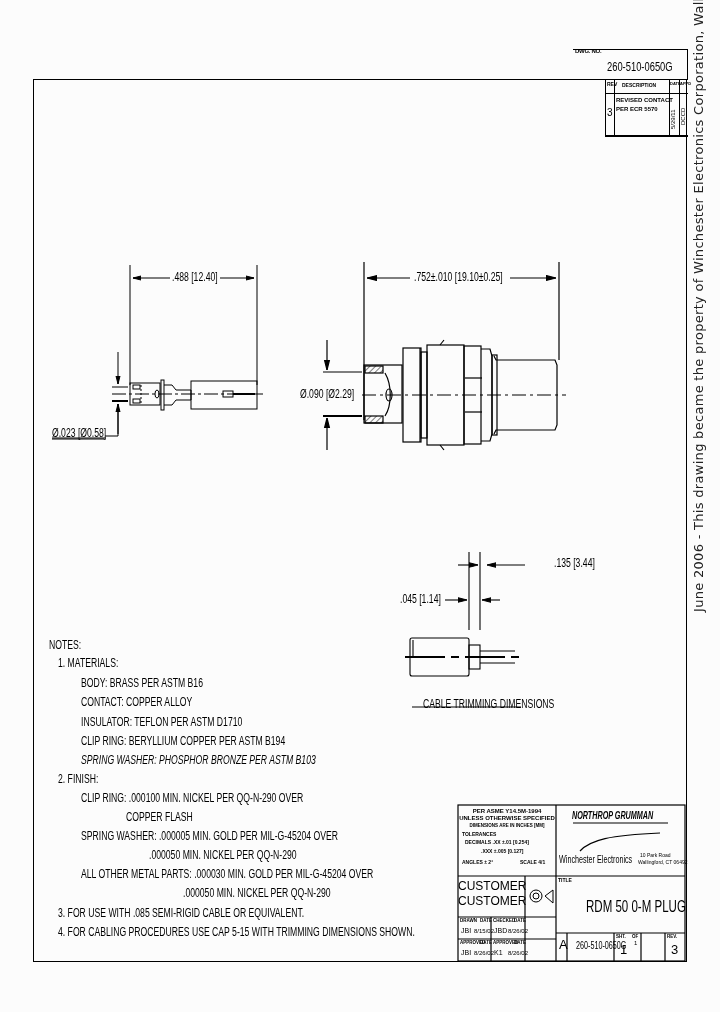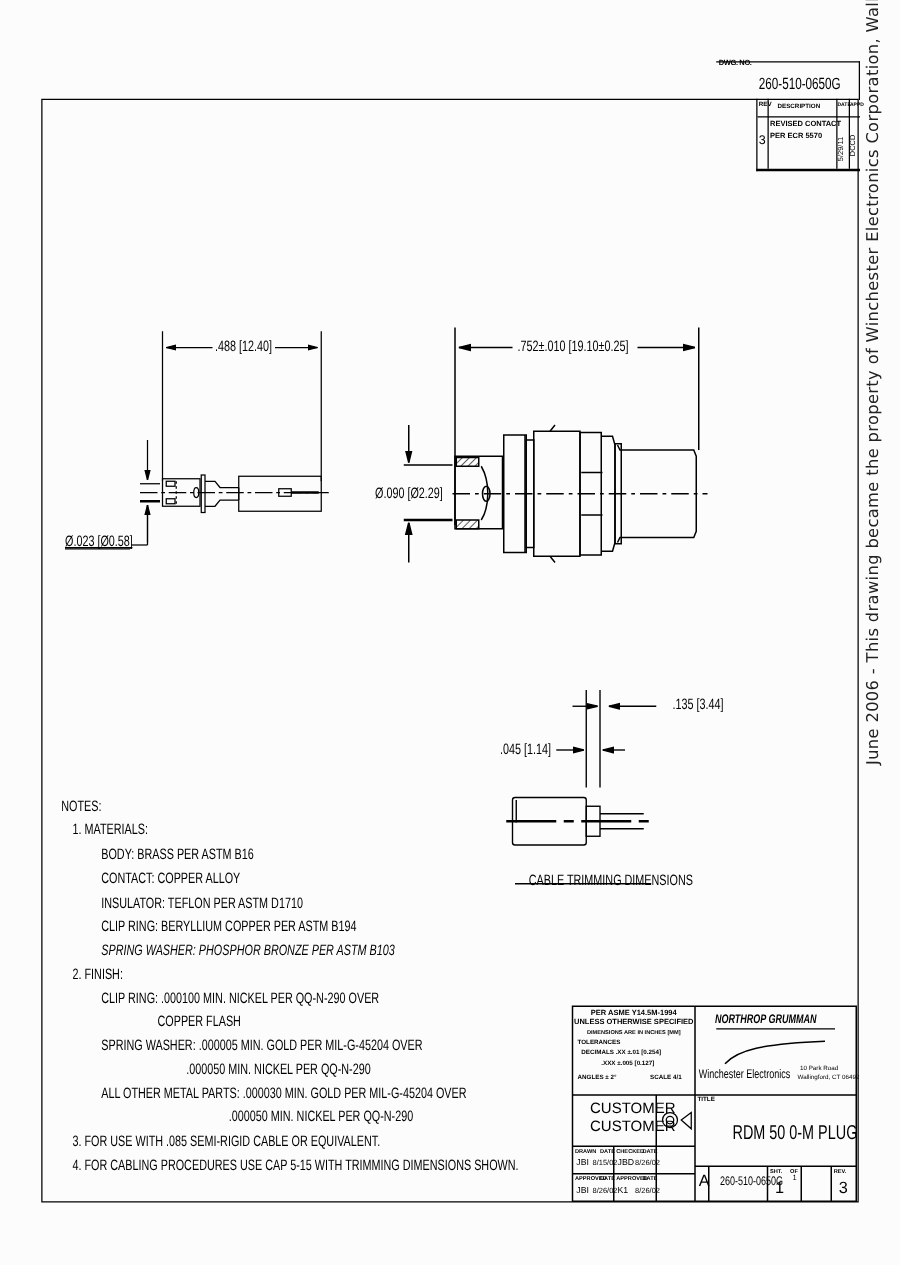--- a/index.html
+++ b/index.html
@@ -152,21 +152,21 @@
   </g>
 
   <path d="M580,851 C590,840 610,835 660,833" stroke-width="1.2"></path>
   <line x1="573" y1="823" x2="668" y2="823" stroke-width="1"></line>
 </svg>
 
 <span class="abs" style="left:172px;top:270px;font-size:12px;"><span class="narrow">.488 [12.40]</span></span>
 <span class="abs" style="left:52px;top:426px;font-size:12px;"><span class="narrow">Ø.023 [Ø0.58]</span></span>
 <span class="abs" style="left:414px;top:270px;font-size:12px;"><span class="narrow">.752±.010 [19.10±0.25]</span></span>
 <span class="abs" style="left:300px;top:387px;font-size:12px;"><span class="narrow">Ø.090 [Ø2.29]</span></span>
-<span class="abs" style="left:538px;top:556px;font-size:12px;text-align:right;"><span class="narrow">.135 [3.44]</span></span>
+<span class="abs" style="left:554px;top:556px;font-size:12px;text-align:right;"><span class="narrow">.135 [3.44]</span></span>
 <span class="abs" style="left:400px;top:592px;font-size:12px;"><span class="narrow">.045 [1.14]</span></span>
 <span class="abs" style="left:423px;top:697px;font-size:12px;"><span class="narrow">CABLE TRIMMING DIMENSIONS</span></span>
 
 <div>
   <span class="note" style="left:49px;top:638px;"><span class="narrow">NOTES:</span></span>
   <span class="note" style="left:58px;top:656px;"><span class="narrow">1. MATERIALS:</span></span>
   <span class="note" style="left:81px;top:676px;"><span class="narrow">BODY: BRASS PER ASTM B16</span></span>
   <span class="note" style="left:81px;top:695px;"><span class="narrow">CONTACT: COPPER ALLOY</span></span>
   <span class="note" style="left:81px;top:715px;"><span class="narrow">INSULATOR: TEFLON PER ASTM D1710</span></span>
   <span class="note" style="left:81px;top:734px;"><span class="narrow">CLIP RING: BERYLLIUM COPPER PER ASTM B194</span></span>
@@ -192,21 +192,21 @@
   <span class="abs" style="left:465px;top:839px;font-size:5px;font-weight:bold;">DECIMALS .XX ±.01 [0.254]</span>
   <span class="abs" style="left:481px;top:848px;font-size:5px;font-weight:bold;">.XXX ±.005 [0.127]</span>
   <span class="abs" style="left:462px;top:859px;font-size:5px;font-weight:bold;">ANGLES ± 2°</span>
   <span class="abs" style="left:520px;top:859px;font-size:5px;font-weight:bold;">SCALE 4/1</span>
 
   <span class="abs" style="left:572px;top:810px;font-size:10px;font-weight:bold;font-style:italic;"><span class="narrow">NORTHROP GRUMMAN</span></span>
   <span class="abs" style="left:559px;top:854px;font-size:10px;text-decoration:underline;"><span class="narrow">Winchester Electronics</span></span>
   <span class="abs" style="left:640px;top:852px;font-size:5px;">10 Park Road</span>
   <span class="abs" style="left:638px;top:859px;font-size:5px;">Wallingford, CT 06492</span>
 
-  <div class="abs" style="left:472px;top:879px;width:66px;text-align:center;font-size:12px;line-height:15px;">
+  <div class="abs" style="left:458px;top:879px;width:66px;text-align:center;font-size:12px;line-height:15px;">
     <div>CUSTOMER</div>
     <div>CUSTOMER</div>
   </div>
 
   <span class="abs" style="left:558px;top:877px;font-size:5px;font-weight:bold;">TITLE</span>
   <span class="abs" style="left:586px;top:898px;font-size:16px;"><span class="narrow">RDM 50 0-M PLUG</span></span>
 
   <span class="abs" style="left:460px;top:918px;font-size:4.5px;font-weight:bold;">DRAWN</span>
   <span class="abs" style="left:480px;top:918px;font-size:4.5px;font-weight:bold;">DATE</span>
   <span class="abs" style="left:461px;top:927px;font-size:7px;">JBI</span>

